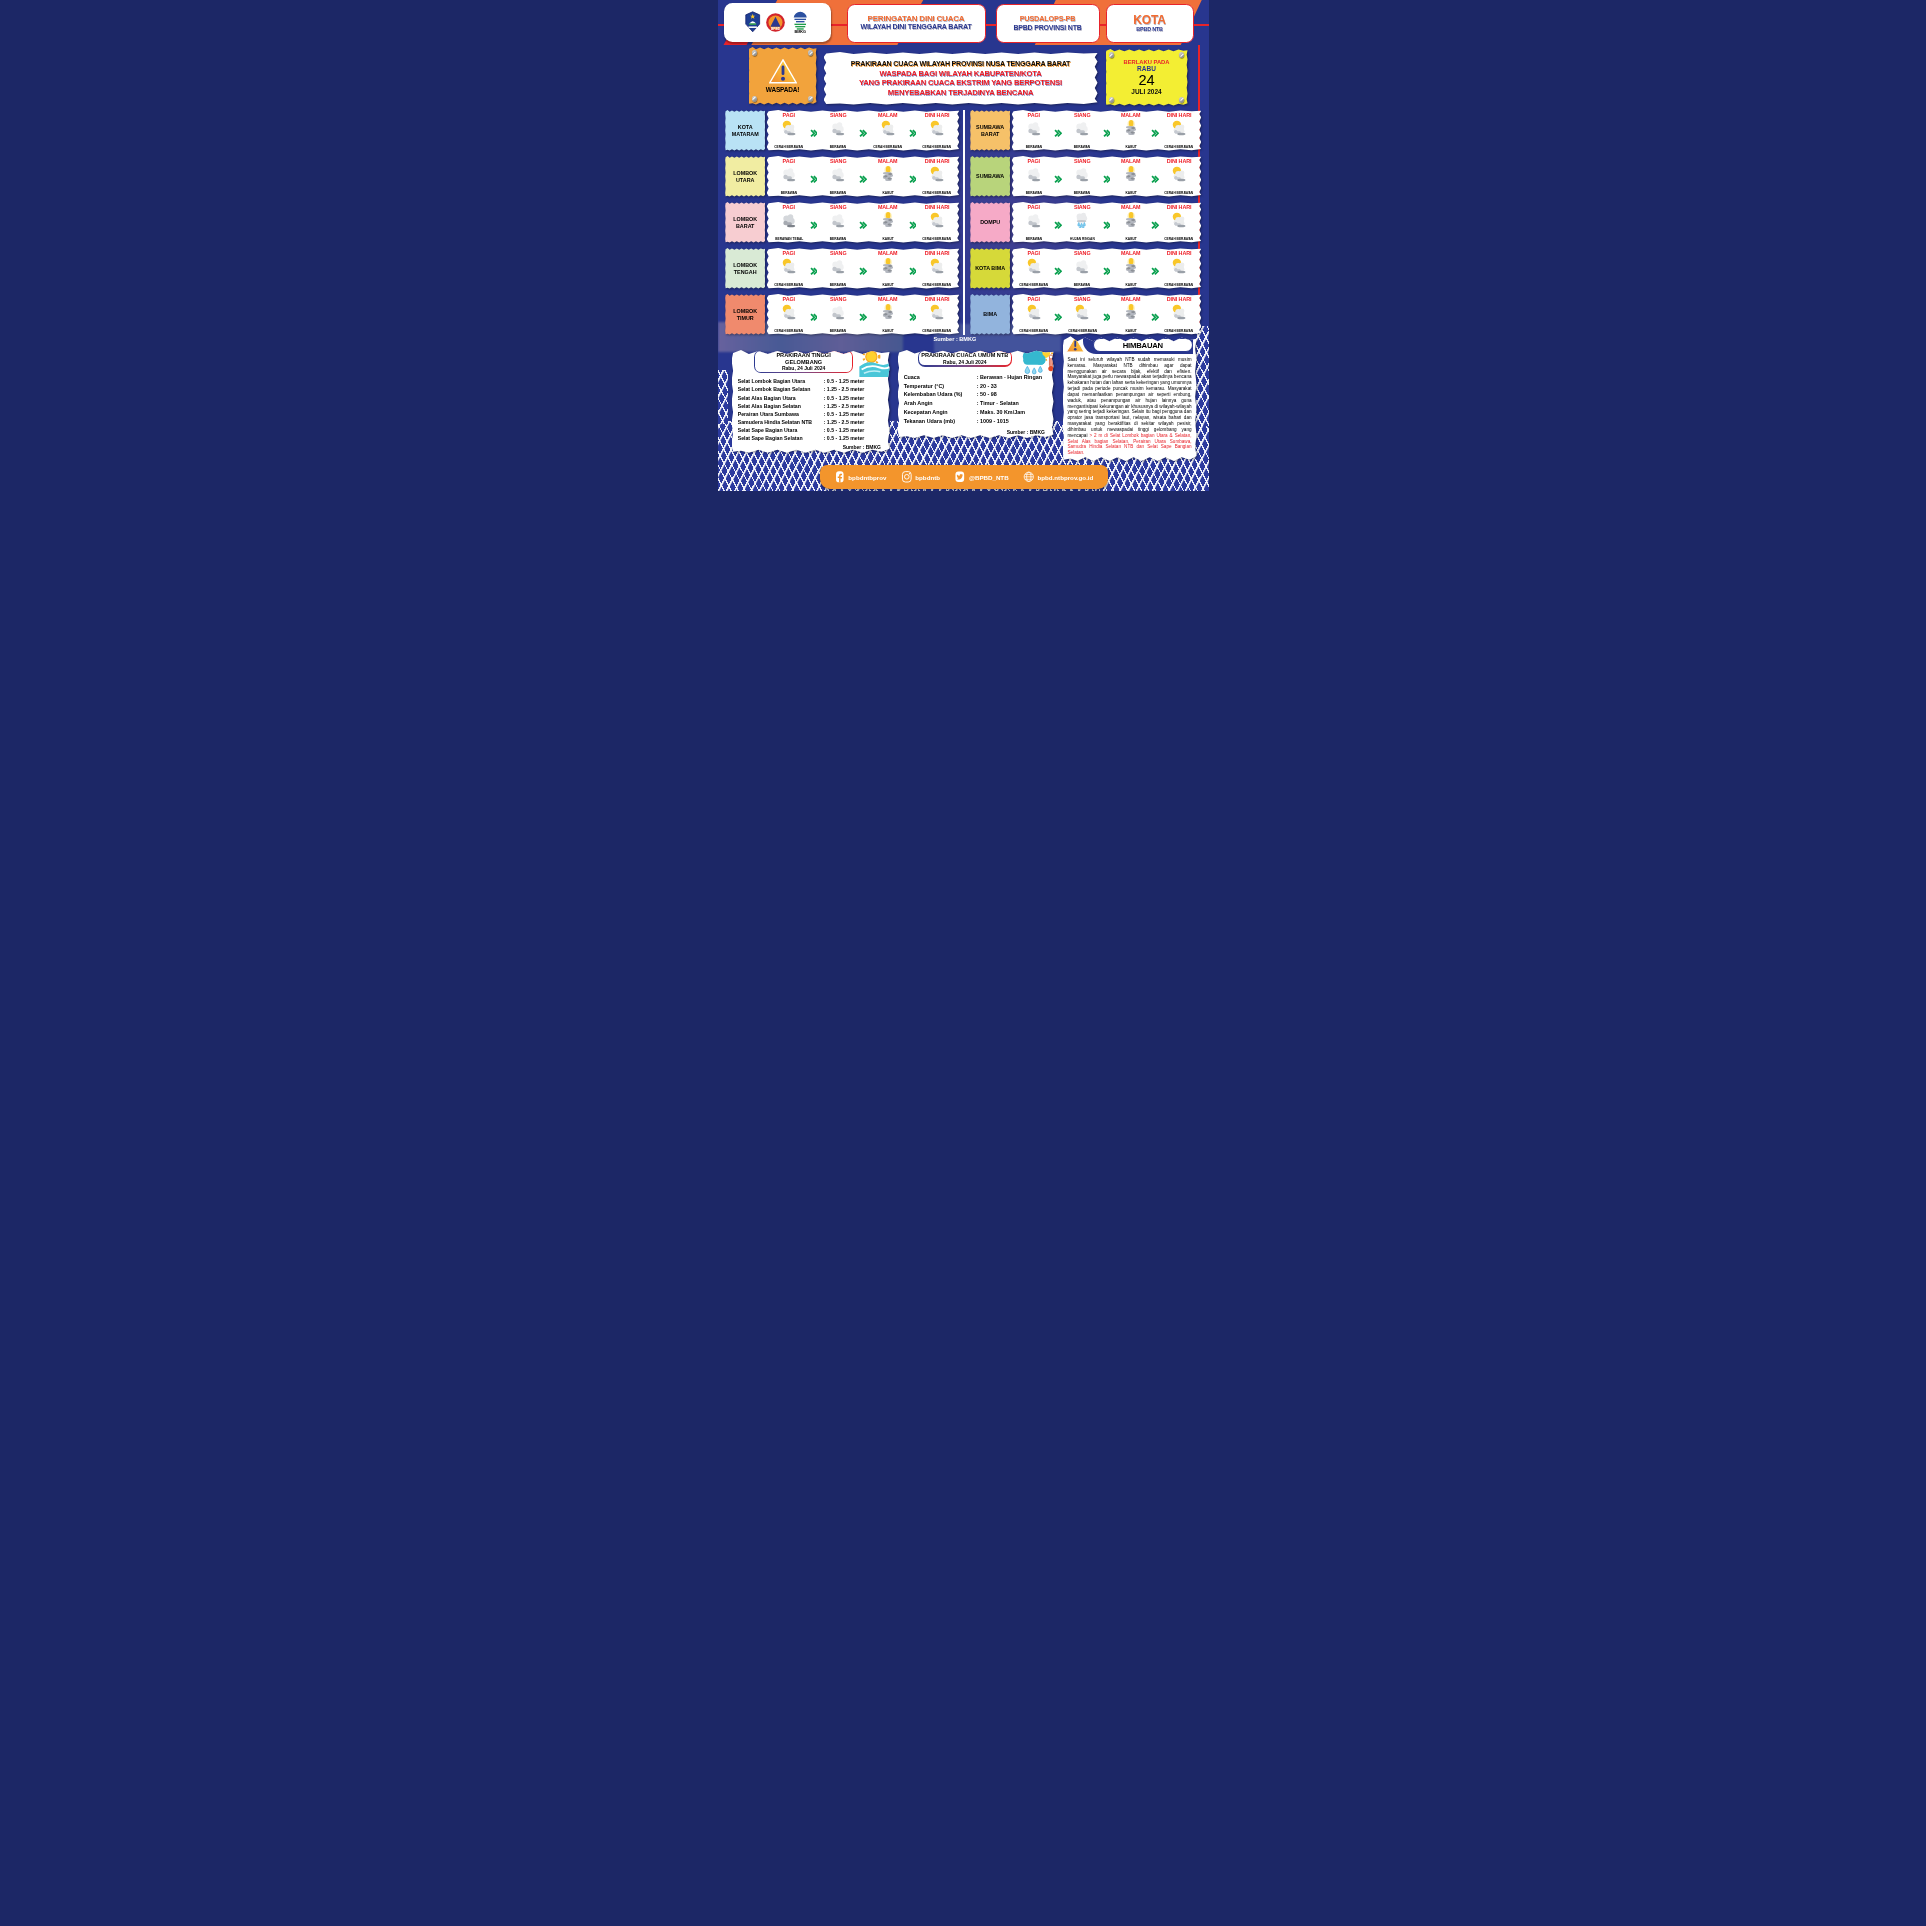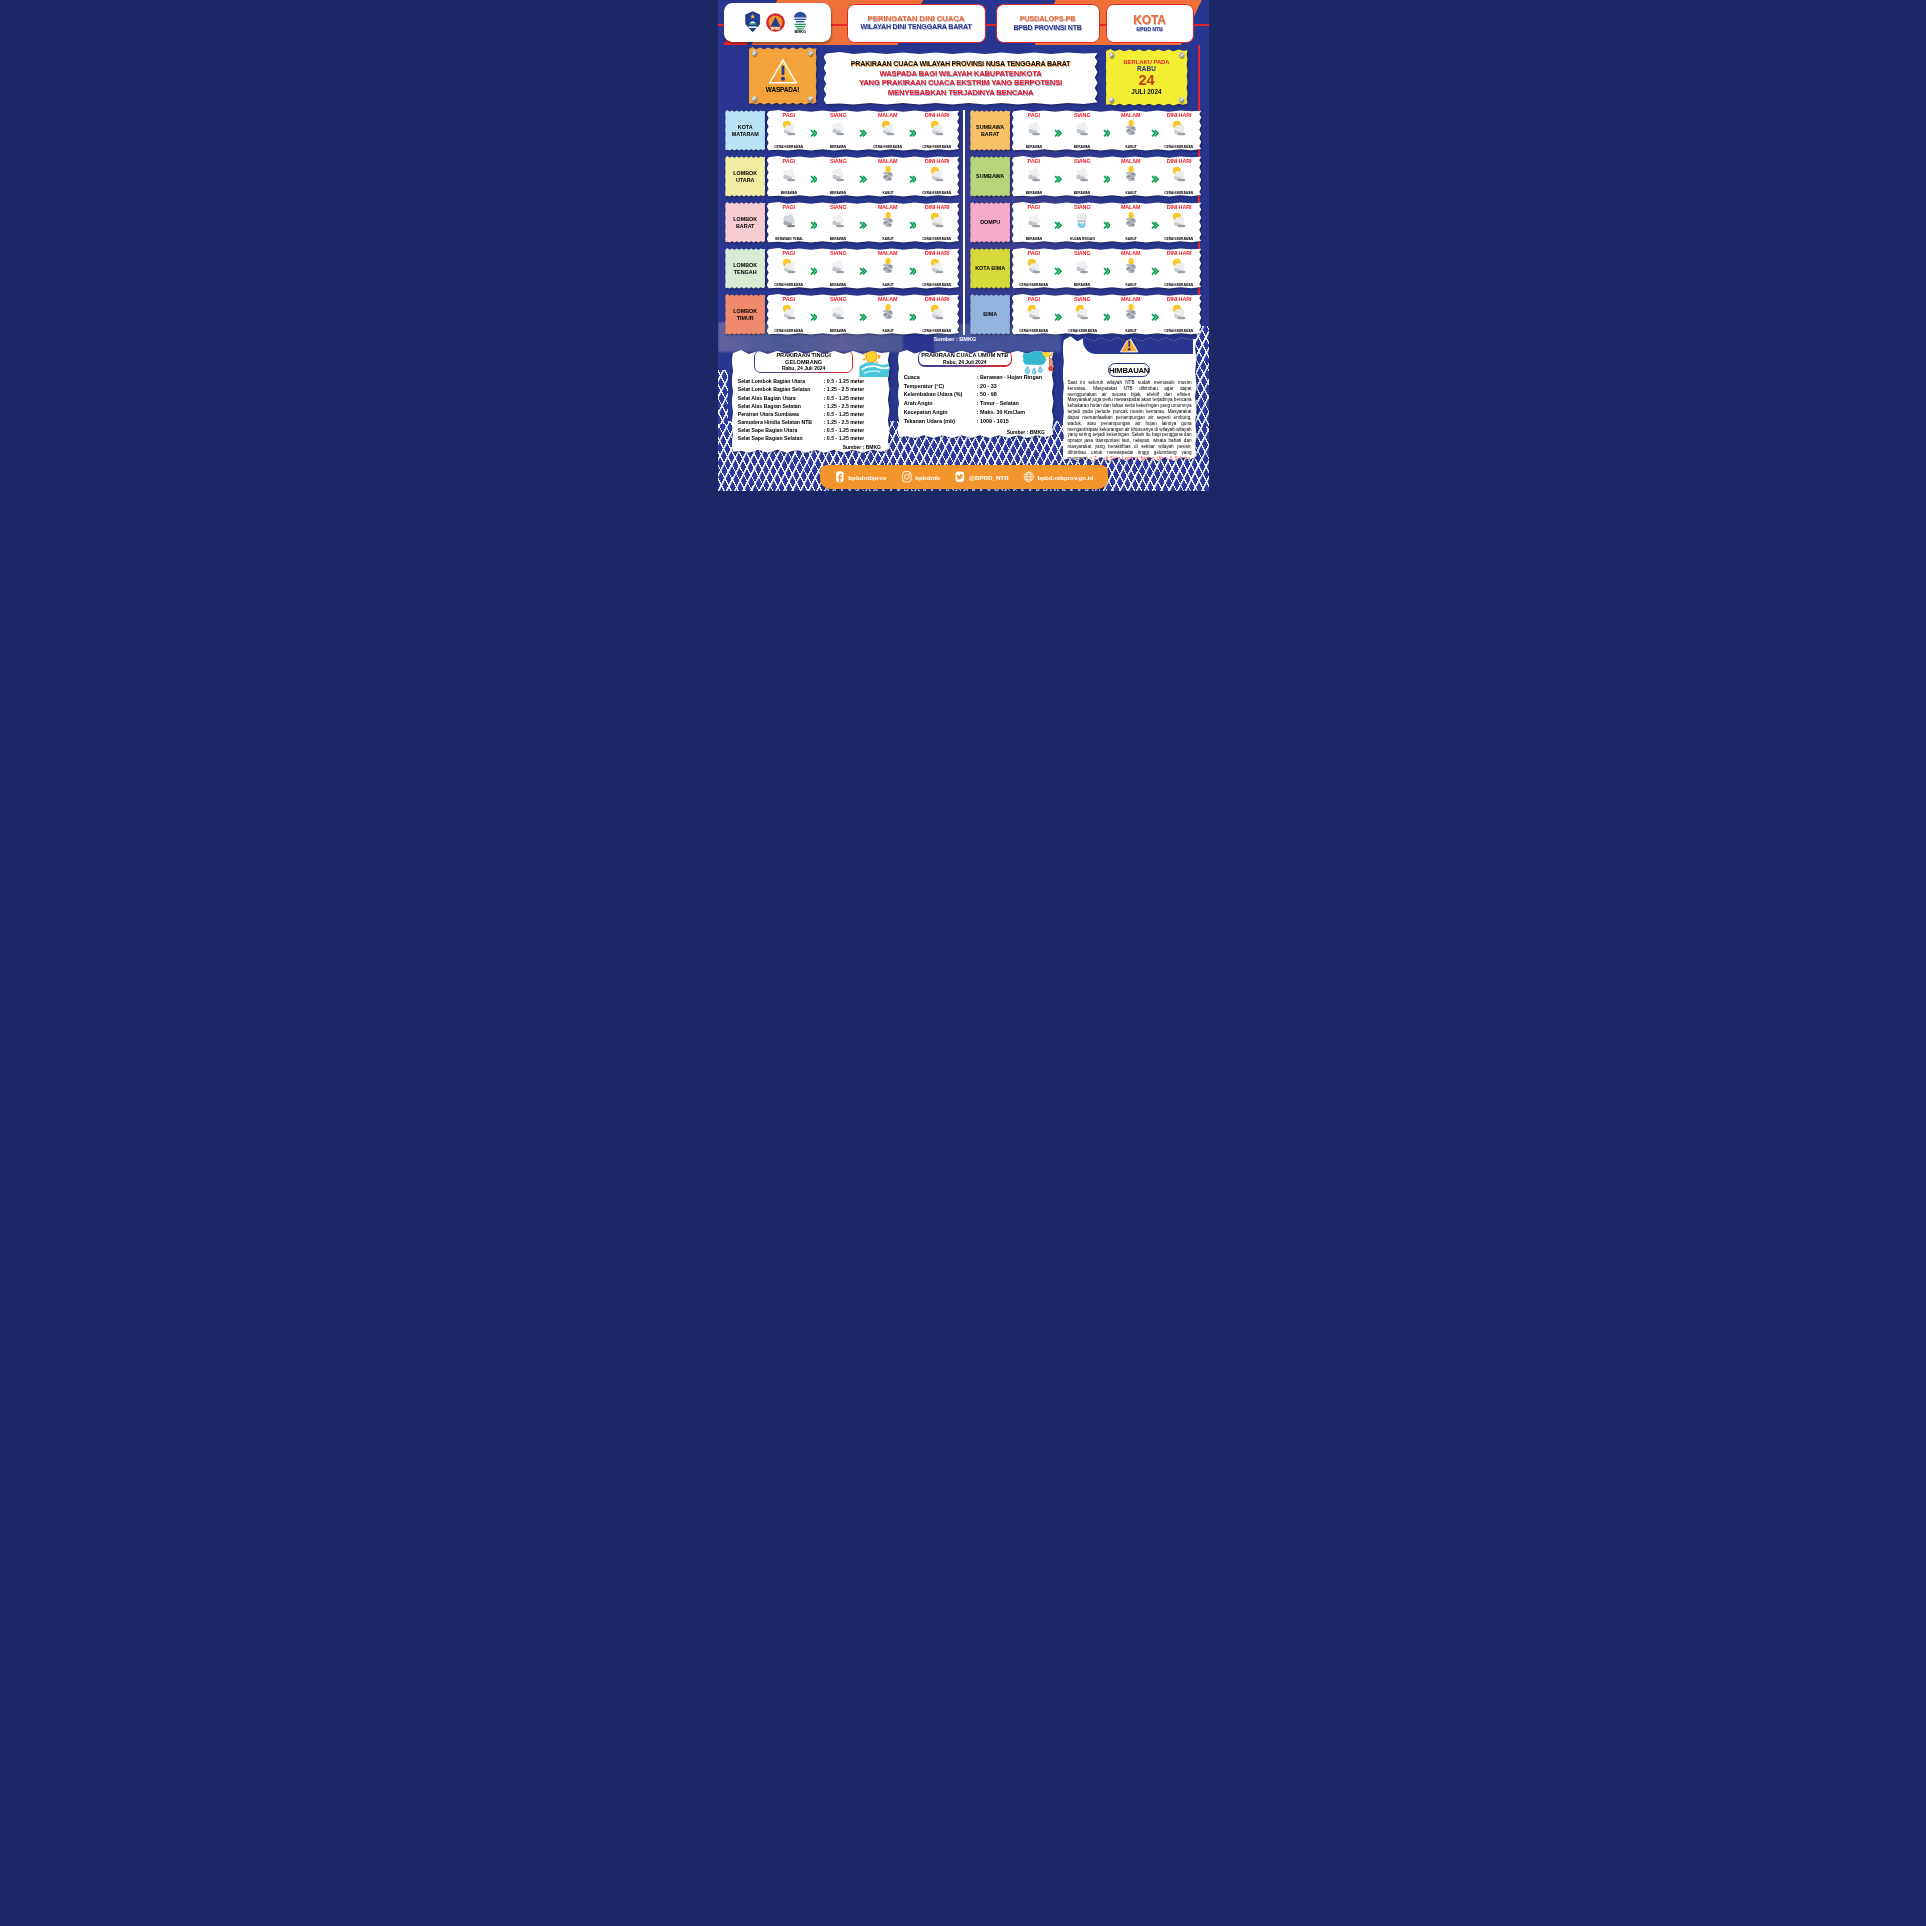--- a/index.html
+++ b/index.html
@@ -35,21 +35,21 @@
   .screw{position:absolute;width:5px;height:6.2px;border-radius:50%;background:linear-gradient(145deg,#dcdcdc,#777);box-shadow:0.4px 0.8px 0.8px rgba(0,0,0,.45);}
   .screw::after{content:"";position:absolute;left:0.8px;top:2.7px;width:3.5px;height:0.8px;background:#fff;transform:rotate(-45deg);}
   .alertbox{position:absolute;left:106px;top:52px;width:274px;height:53px;z-index:3;text-align:right;}
   .alertbox .torn{width:100%;height:100%;background:#fff;display:flex;flex-direction:column;align-items:center;justify-content:center;line-height:1.22;}
   .al1{font-weight:900;font-size:7.1px;color:#0d0d0d;text-shadow:0.6px 0.6px 0 #f59d39;letter-spacing:-0.2px;}
   .alr{font-weight:900;font-size:7.7px;color:#ed1c24;text-shadow:0.6px 0.8px 0 #98a2cf;letter-spacing:-0.2px;}
   .validbox{position:absolute;left:388px;top:49px;width:82px;height:57px;z-index:3;}
   .validbox .torn{width:100%;height:100%;background:#f3ee33;display:flex;flex-direction:column;align-items:center;justify-content:center;line-height:1.05;}
   .v1{color:#e8232a;font-weight:900;font-size:5.8px;}
   .v2{color:#2b3990;font-weight:900;font-size:6.5px;margin-top:0.8px;}
-  .v3{color:#c2410c;font-weight:700;font-size:14.6px;margin:0.8px 0;}
+  .v3{color:#000000;font-weight:400;font-size:14.6px;margin:0.8px 0;}
   .v4{color:#0d0d0d;font-weight:900;font-size:6.5px;}
   
   .grid{position:absolute;left:7.7px;top:110px;width:476px;height:225px;z-index:3;}
   .col{position:absolute;top:0;height:100%;display:flex;flex-direction:column;justify-content:space-between;}
   #col-left{left:0;width:234px;} #col-right{left:245px;width:231px;}
   .divider{position:absolute;left:238px;top:0;width:1.5px;height:100%;background:#fff;}
   .frow{display:flex;gap:1.5px;height:41px;}
   .lblw{width:40px;} .panw{flex:1;}
   .rlabel{width:100%;height:100%;display:flex;align-items:center;justify-content:center;text-align:center;
           font-weight:900;font-size:5.4px;color:#000;padding:1.5px;box-sizing:border-box;line-height:1.25;}
@@ -73,21 +73,21 @@
   .phead-in{background:#fff;border-radius:5.4px;text-align:center;padding:0.8px 2.3px;font-weight:900;color:#000;line-height:1.2;}
   .ph1{font-size:5.6px;} .ph2{font-size:5px;}
   .deco{position:absolute;}
   .wrows{margin:3.9px 3.9px 0 6.2px;}
   .wrow{display:flex;font-weight:700;font-size:5.2px;line-height:1.55;color:#000;}
   .warea{width:86px;} .wval{flex:1;}
   .src{position:absolute;right:8.5px;bottom:3.9px;font-weight:900;font-size:5px;color:#000;}
   .grows{margin:6.2px 3.1px 0 6.2px;}
   .grow_{display:flex;font-weight:700;font-size:5.4px;line-height:1.62;color:#000;}
   .glabel{width:73px;} .gval{flex:1;}
-  .himb-head{display:flex;align-items:center;gap:9px;margin:2.3px 3.9px 0 3.1px;position:relative;flex-direction:column;}
+  .himb-head{display:flex;align-items:center;gap:9px;margin:2.3px 3.9px 0 3.1px;position:relative;}
   .himb-band{position:absolute;left:17px;right:-0.8px;top:-1.5px;height:19px;background:#28368f;border-radius:0 0 0 13px;}
   .himb-pill{flex:1;position:relative;background:#fff;border:1.3px solid #2b3990;border-radius:7.7px;text-align:center;
              font-weight:900;font-size:7.7px;color:#000;padding:1.5px 0;letter-spacing:-0.2px;}
   .himb-text{padding:2.7px 5px 0 5px;text-align:justify;font-size:4.6px;line-height:1.27;color:#000;font-weight:400;}
   .himb-red{color:#e8232a;}
   
   .batik{background-color:#2c3a9e;background-image:
      repeating-linear-gradient(63deg, rgba(255,255,255,0) 0 5px, rgba(255,255,255,.92) 5px 6.2px),
      repeating-linear-gradient(-63deg, rgba(255,255,255,0) 0 5px, rgba(255,255,255,.92) 6.2px 7.3px);}
   .batik-bottom{position:absolute;left:0;right:0;top:421px;bottom:0;z-index:0;}

